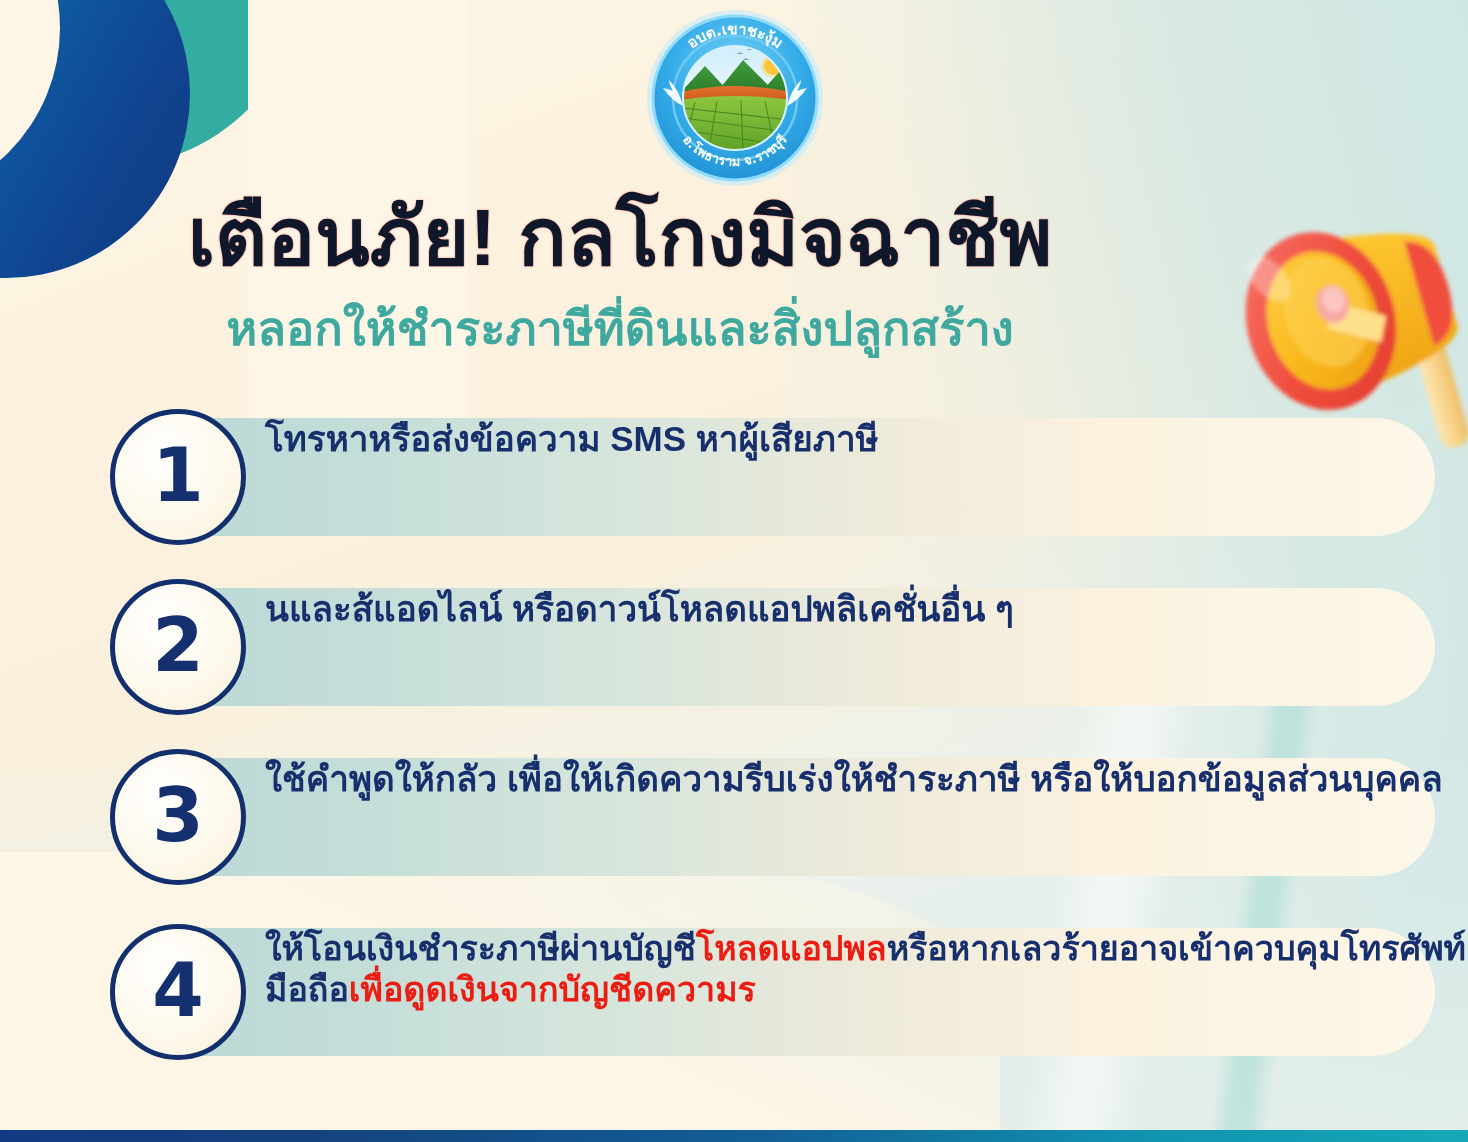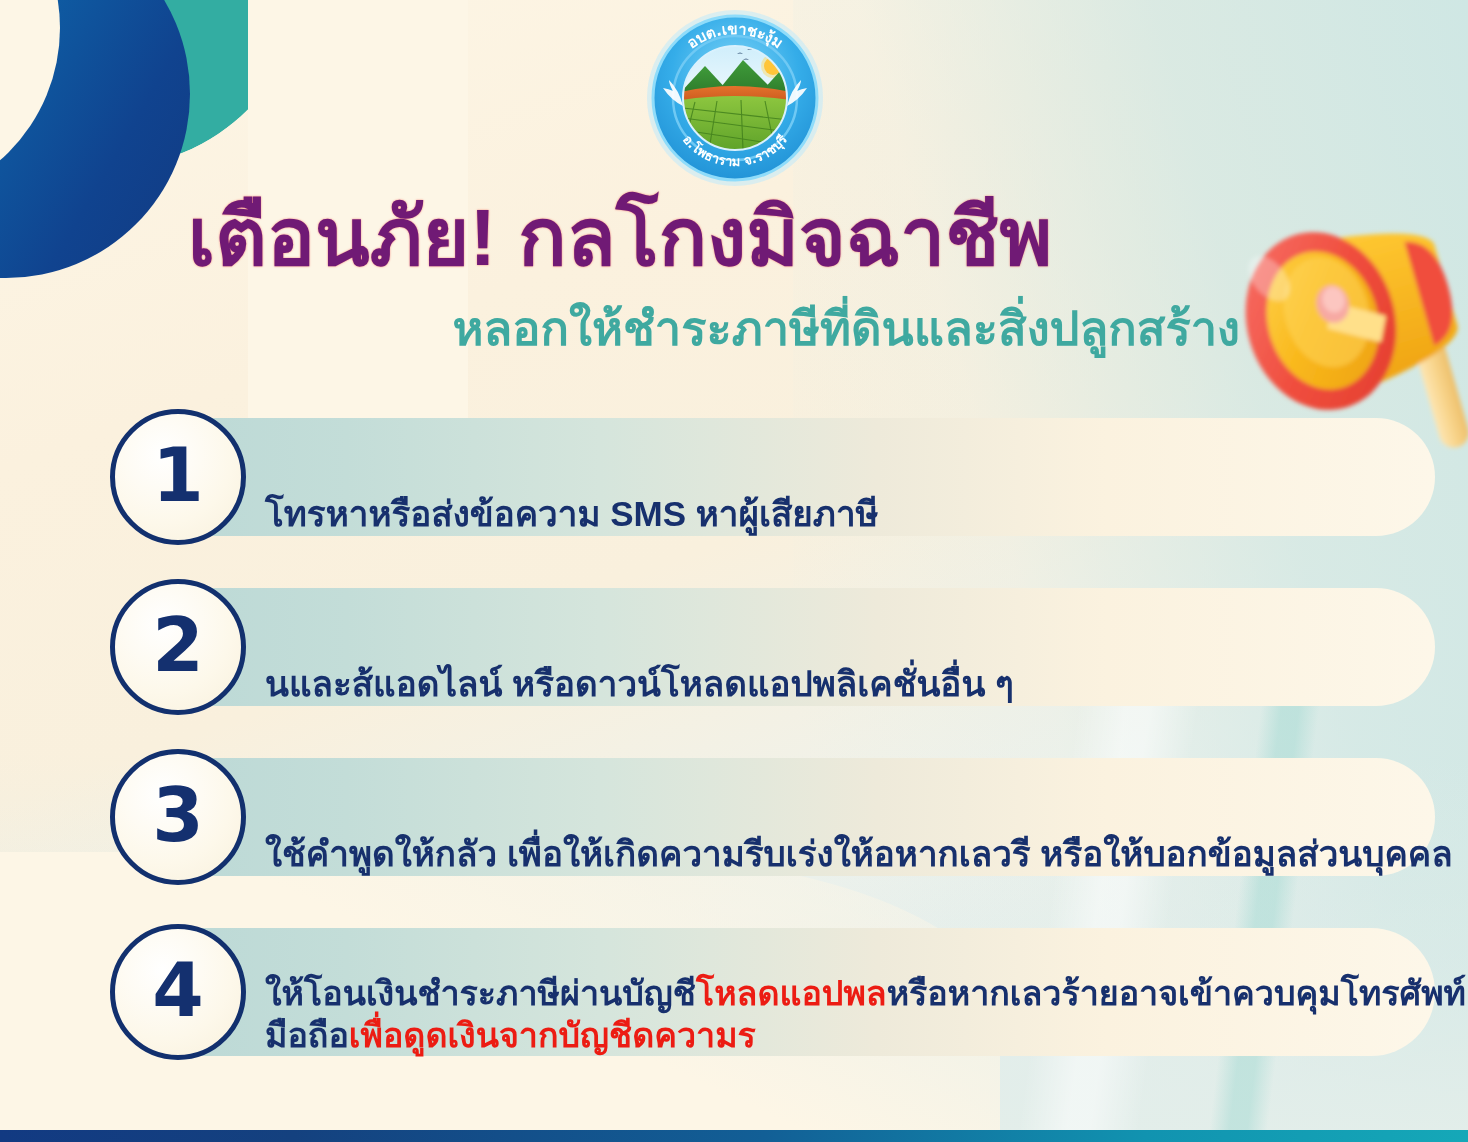--- a/index.html
+++ b/index.html
@@ -79,29 +79,29 @@
   #logo{
     position:absolute; left:633px; top:8px; width:205px; height:180px;
   }
   .logo-svg{ width:100%; height:100%; display:block; }
 
   
   #title{
     position:absolute; left:0; top:196px; width:1240px;
     text-align:center;
     font-size:80px; font-weight:bold;
-    color:#701a75;
+    color:#0f172a;
     letter-spacing:0px;
     line-height:1.05;
     text-shadow:0 0 2px rgba(238,21,18,.55);
     white-space:nowrap;
   }
   #subtitle{
     position:absolute; left:0; top:303px; width:1240px;
-    text-align:right;
+    text-align:center;
     font-size:47px; font-weight:bold;
     color:#3fa9a0;
     line-height:1.1;
     white-space:nowrap;
   }
 
   
   #megaphone{
     position:absolute; left:1215px; top:175px; width:265px; height:330px;
   }
@@ -121,21 +121,21 @@
     display:flex; align-items:center; justify-content:center;
     z-index:3;
   }
   .numcircle span{
     font-family:"DejaVu Sans", sans-serif;
     font-size:74px; font-weight:bold; color:#14306f;
     line-height:1; margin-top:-4px;
   }
   .rowtext{
     position:absolute; left:155px; top:0; height:100%;
-    display:flex; flex-direction:column; justify-content:flex-end;
+    display:flex; flex-direction:column; justify-content:flex-start;
     font-size:35px; font-weight:bold; color:#17306d;
     white-space:nowrap; z-index:2;
     line-height:1.22;
   }
   .rowtext .hl{ color:#ec1c13; }
 
   #row1{ top:418px; }
   #row1 .bar{ width:1265px; }
   #row2{ top:588px; }
   #row2 .bar{ width:1265px; }
@@ -314,21 +314,21 @@
     <div><span>นและส้แอดไลน์ หรือดาวน์โหลดแอปพลิเคชั่นอื่น ๆ</span></div>
   </div>
 </div>
 
 <div class="row" id="row3">
   <div class="bar"></div>
   <div class="numcircle">
     <span>3</span>
   </div>
   <div class="rowtext">
-    <div><span>ใช้คำพูดให้กลัว เพื่อให้เกิดความรีบเร่งให้อหากเลวรี หรือให้บอกข้อมูลส่วนบุคคล</span></div>
+    <div><span>ใช้คำพูดให้กลัว เพื่อให้เกิดความรีบเร่งให้ชำระภาษี หรือให้บอกข้อมูลส่วนบุคคล</span></div>
   </div>
 </div>
 
 <div class="row" id="row4">
   <div class="bar"></div>
   <div class="numcircle">
     <span>4</span>
   </div>
   <div class="rowtext">
     <div>

